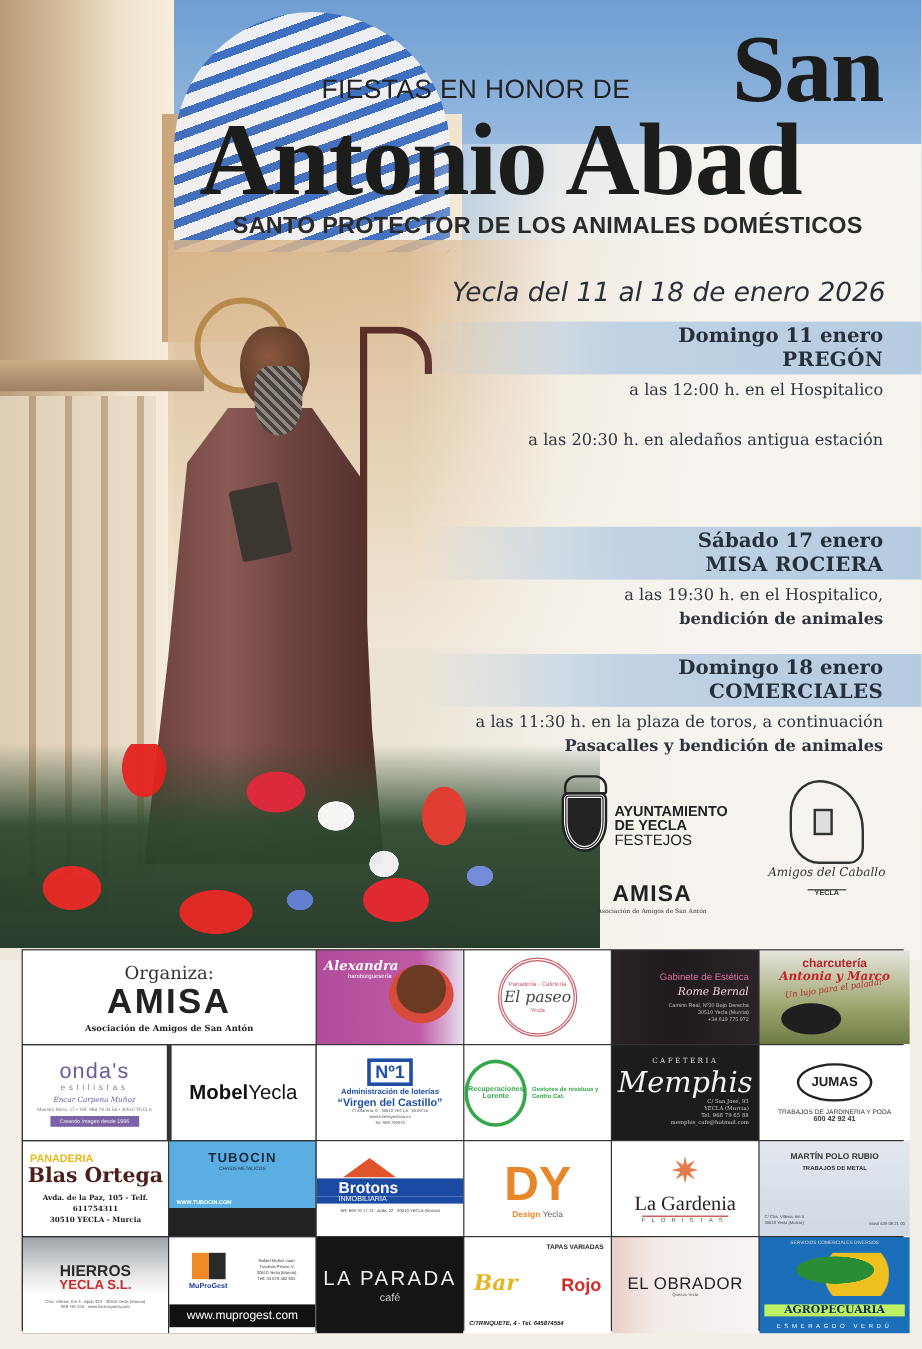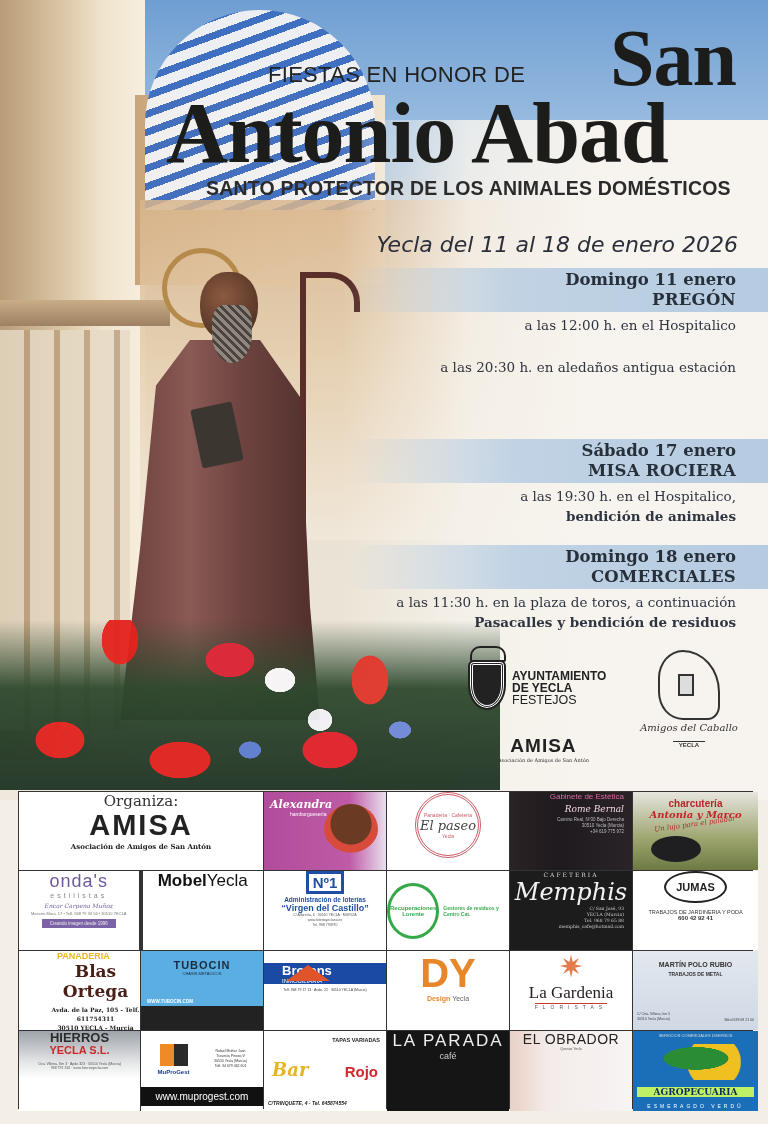--- a/index.html
+++ b/index.html
@@ -54,21 +54,21 @@
     opacity: 0.95; }
 
   
   .title-wrap { position: absolute; left: 160px; top: 22px; width: 580px; }
   .fiestas { position: absolute; left: 108px; top: 40px; font-family: "Liberation Sans", sans-serif; font-size: 22px;
     color: #222; letter-spacing: 0.3px; }
   .san { position: absolute; right: 4px; top: -4px; font-family: "Liberation Serif", serif; font-weight: bold;
     font-size: 80px; color: #1c1c1a; line-height: 1; letter-spacing: -1px; }
   .antonio { position: absolute; left: 6px; top: 68px; font-family: "Liberation Serif", serif; font-weight: bold;
     font-size: 86px; color: #1c1c1a; line-height: 1; letter-spacing: -1px; white-space: nowrap; }
-  .santo { position: absolute; left: 46px; top: 155px; font-family: "Liberation Sans", sans-serif; font-weight: bold;
+  .santo { position: absolute; left: 34px; top: 155px; font-family: "Liberation Sans", sans-serif; font-weight: bold;
     font-size: 19.5px; color: #2b2b2b; letter-spacing: 0.2px; white-space: nowrap; }
 
   .dates { position: absolute; right: 30px; top: 232px; font-family: "DejaVu Sans", sans-serif; font-style: italic;
     font-size: 22px; color: #2a2f3a; }
 
   
   .event { position: absolute; right: 0; width: 420px; text-align: right; }
   .event .band { background: linear-gradient(90deg, rgba(175,200,225,0) 0%, rgba(175,200,225,0.75) 40%, rgba(170,196,222,0.85) 100%);
     padding: 2px 32px 2px 0; }
   .event .day { font-family: "DejaVu Serif", serif; font-weight: bold; font-size: 16.5px; color: #27303a; line-height: 20px; }
@@ -90,21 +90,21 @@
   .caballo .horse { width: 62px; height: 70px; margin: 0 auto; border: 2px solid #333; border-radius: 40% 60% 20% 40%; position: relative; }
   .caballo .horse:after { content: ""; position: absolute; left: 18px; top: 22px; width: 12px; height: 18px; border: 2px solid #333; background: #ddd; }
   .caballo .script { font-family: "DejaVu Serif", serif; font-style: italic; font-size: 10px; color: #333; margin-top: 2px; }
   .caballo .yecla { font-family: "Liberation Sans", sans-serif; font-weight: bold; font-size: 6px; color: #333;
     border-top: 1px solid #333; display: inline-block; padding: 0 6px; }
 
   
   .grid { position: absolute; left: 18px; top: 791px; width: 735px; height: 318px; background: #333;
     display: grid; grid-template-columns: 244px 122px 122px 122px 125px; grid-template-rows: 78px 79px 79px 80px; gap: 1px; padding: 1px; }
   .grid .cell { background: #fff; overflow: hidden; position: relative; display: flex; flex-direction: column;
-    align-items: center; text-align: center; font-family: "Liberation Sans", sans-serif; }
+    align-items: center; justify-content: center; text-align: center; font-family: "Liberation Sans", sans-serif; }
   .c-organiza .lbl { font-family: "DejaVu Serif", serif; font-size: 15px; color: #333; }
   .c-organiza .amisa { font-weight: bold; font-size: 29px; color: #222; letter-spacing: 2px; line-height: 30px; }
   .c-organiza .assoc { font-family: "DejaVu Serif", serif; font-weight: bold; font-size: 7px; color: #222; margin-top: 2px; }
   .c-alexandra { background: linear-gradient(90deg, #b04c9a 0%, #bf5aa6 70%, #e8e0ee 100%) !important; align-items: flex-start !important; justify-content: flex-start !important; padding: 6px; }
   .c-alexandra .n { font-family: "DejaVu Serif", serif; font-style: italic; font-weight: bold; font-size: 11px; color: #fff; }
   .c-alexandra .s { font-size: 5px; color: #fff; margin-left: 20px; }
   .c-alexandra .burger { position: absolute; right: 8px; top: 12px; width: 54px; height: 50px; border-radius: 50%;
     background: radial-gradient(circle at 50% 40%, #6b3a22 50%, #d84a3a 52%, #d84a3a 70%, transparent 72%); }
   .c-paseo .ring { width: 66px; height: 66px; border-radius: 50%; border: 3px double #c95c66; display: flex; flex-direction: column; align-items: center; justify-content: center; }
   .c-paseo .ring .t { font-family: "DejaVu Serif", serif; font-style: italic; font-size: 13px; color: #444; }
@@ -242,21 +242,21 @@
   <div class="detail">a las 19:30 h. en el Hospitalico,</div>
   <div class="detail bold">bendición de animales</div>
 </div>
 
 <div class="event" style="top:545px">
   <div class="band">
     <div class="day">Domingo 18 enero</div>
     <div class="name">COMERCIALES</div>
   </div>
   <div class="detail">a las 11:30 h. en la plaza de toros, a continuación</div>
-  <div class="detail bold">Pasacalles y bendición de residuos</div>
+  <div class="detail bold">Pasacalles y bendición de animales</div>
 </div>
 
 <div class="ayto">
   <div class="ayto-crown"></div>
   <div class="ayto-shield"></div>
   <div class="ayto-text">
     <div>AYUNTAMIENTO</div>
     <div>DE YECLA</div>
     <div class="sub">FESTEJOS</div>
   </div>
@@ -338,21 +338,21 @@
     <div class="a">Tel. 968 79 65 88</div>
     <div class="a">memphis_cafe@hotmail.com</div>
   </div>
   <div class="cell c-jumas">
     <div class="j">JUMAS</div>
     <div class="t">TRABAJOS DE JARDINERIA Y PODA</div>
     <div class="p">600 42 92 41</div>
   </div>
 
   <div class="cell" style="flex-direction:row; padding:0; background:#333; gap:1px; align-items:stretch;">
-    <div class="cell c-blas" style="width:121px;padding-left:32px;">
+    <div class="cell c-blas" style="width:121px;">
       <div class="pan">PANADERIA</div>
       <div class="bo">Blas Ortega</div>
       <div class="addr">Avda. de la Paz, 105 - Telf. 611754311</div>
       <div class="addr" style="margin-top:0">30510 YECLA - Murcia</div>
     </div>
     <div class="cell c-tubocin" style="width:122px;">
       <div class="t">TUBOCIN</div>
       <div class="s">CHASIS METALICOS</div>
       <div class="w">WWW.TUBOCIN.COM</div>
     </div>
@@ -398,30 +398,30 @@
         <div class="right">
           <div>Rafael Muñoz Juan</div>
           <div>Travesía Pinoso V</div>
           <div>30510 Yecla (Murcia)</div>
           <div>Telf: 34 679 462 601</div>
         </div>
       </div>
       <div class="web">www.muprogest.com</div>
     </div>
   </div>
+  <div class="cell c-parada">
+    <div class="p">LA PARADA</div>
+    <div class="c">café</div>
+  </div>
   <div class="cell c-semaforo">
     <div class="tap">TAPAS VARIADAS</div>
     <div class="bar">Bar</div>
     <div class="rojo">Rojo</div>
     <div class="addr">C/TRINQUETE, 4 - Tel. 645874554</div>
   </div>
-  <div class="cell c-parada">
-    <div class="p">LA PARADA</div>
-    <div class="c">café</div>
-  </div>
   <div class="cell c-obrador">
     <div class="o">EL OBRADOR</div>
     <div class="s">Quesos Yecla</div>
   </div>
   <div class="cell c-agro">
     <div class="top">SERVICIOS COMERCIALES DIVERSOS</div>
     <div class="tree"></div>
     <div class="a">AGROPECUARIA</div>
     <div class="e">ESMERAGDO VERDÚ</div>
   </div>

